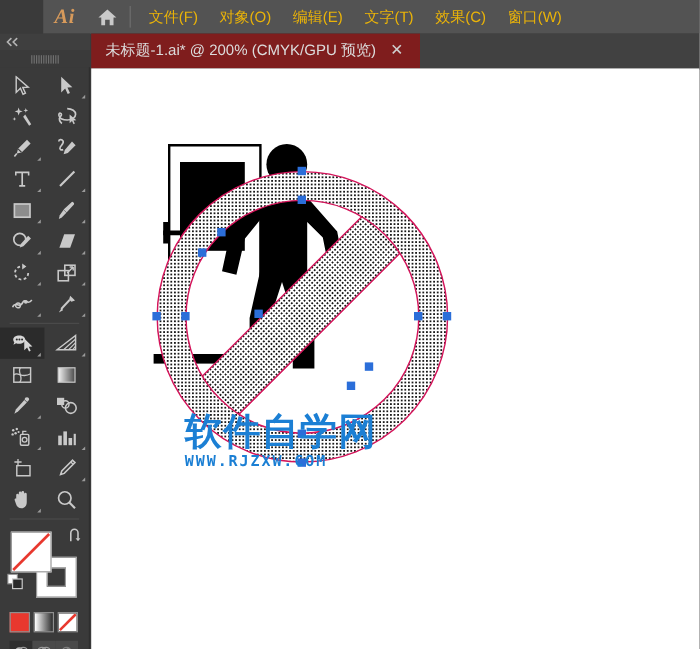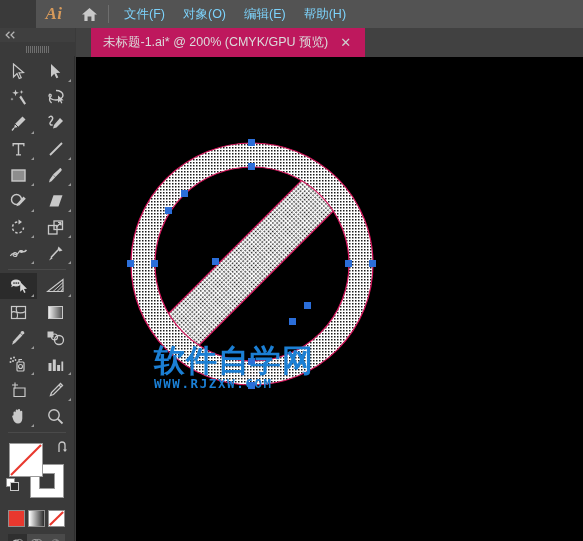--- a/index.html
+++ b/index.html
@@ -20,32 +20,32 @@
     width:36px;height:28px;display:flex;align-items:center;justify-content:center;
     color:#d79a5b;font-size:17px;font-style:italic;font-weight:bold;letter-spacing:.5px;
     font-family:"Liberation Serif","DejaVu Serif",serif;
   }
   .home-btn{
     width:34px;height:28px;display:flex;align-items:center;justify-content:center;
   }
   .menu-sep{width:1px;height:18px;background:#6e6e6e;margin:0 6px 0 2px;}
   .menu-items{display:flex;align-items:center;}
   .menu-item{
-    color:#7dd3fc;font-size:12.5px;padding:0 9px;line-height:28px;white-space:nowrap;
+    color:#eab308;font-size:12.5px;padding:0 9px;line-height:28px;white-space:nowrap;
   }
 
   
   .tabbar{
     position:absolute;left:76px;top:28px;width:507px;height:29px;
     background:#414141;border-bottom:1px solid #2c2c2c;
   }
   .doc-tab{
     position:absolute;left:0;top:0;height:29px;
-    background:#be185d;display:flex;align-items:center;
-    padding:0 0 0 12px;box-sizing:border-box;margin-left:15px;
+    background:#7f1d1d;display:flex;align-items:center;
+    padding:0 0 0 12px;box-sizing:border-box;
   }
   .doc-tab-title{color:#dcdcdc;font-size:12.5px;white-space:nowrap;}
   .doc-tab-close{
     color:#cfcfcf;font-size:13px;margin:0 10px 0 12px;line-height:1;
     font-family:"DejaVu Sans",sans-serif;font-weight:bold;
   }
 
   
   .panel-collapse{
     position:absolute;left:0;top:28px;width:75px;height:14px;
@@ -111,21 +111,21 @@
   .draw-row{display:flex;padding:7px 0 0 8px;}
   .draw-btn{
     width:19px;height:18px;display:flex;align-items:center;justify-content:center;
     background:#4a4a4a;box-sizing:border-box;
   }
   .draw-btn.active{background:#2f2f2f;}
 
   
   .canvas{
     position:absolute;left:76px;top:57px;width:507px;height:484px;
-    background:#000000;overflow:hidden;
+    background:#ffffff;overflow:hidden;
   }
   .artboard{position:absolute;left:0;top:0;width:507px;height:484px;}
 
   
   .watermark{
     position:absolute;left:78px;top:288px;z-index:30;pointer-events:none;
   }
   .wm-cn{
     font-size:31px;font-weight:bold;color:#1b7fd4;letter-spacing:1px;
     font-family:"DejaVu Sans","Liberation Sans",sans-serif;line-height:1;
@@ -145,21 +145,23 @@
     <div class="home-btn">
       <svg width="17" height="15" viewBox="0 0 17 15">
         <path d="M8.5 1 L16 7.6 L13.6 7.6 L13.6 14 L10.4 14 L10.4 9.4 L6.6 9.4 L6.6 14 L3.4 14 L3.4 7.6 L1 7.6 Z" fill="#c9c9c9"></path>
       </svg>
     </div>
     <div class="menu-sep"></div>
     <div class="menu-items">
       <div class="menu-item">文件(F)</div>
       <div class="menu-item">对象(O)</div>
       <div class="menu-item">编辑(E)</div>
-      <div class="menu-item">帮助(H)</div>
+      <div class="menu-item">文字(T)</div>
+      <div class="menu-item">效果(C)</div>
+      <div class="menu-item">窗口(W)</div>
     </div>
   </div>
 
   <div class="panel-collapse">
     <svg width="11" height="8" viewBox="0 0 11 8">
       <path d="M4.5 0.8 L1.2 4 L4.5 7.2" fill="none" stroke="#b4b4b4" stroke-width="1.3"></path>
       <path d="M9.3 0.8 L6 4 L9.3 7.2" fill="none" stroke="#b4b4b4" stroke-width="1.3"></path>
     </svg>
   </div>
   <div class="panel-grip">

